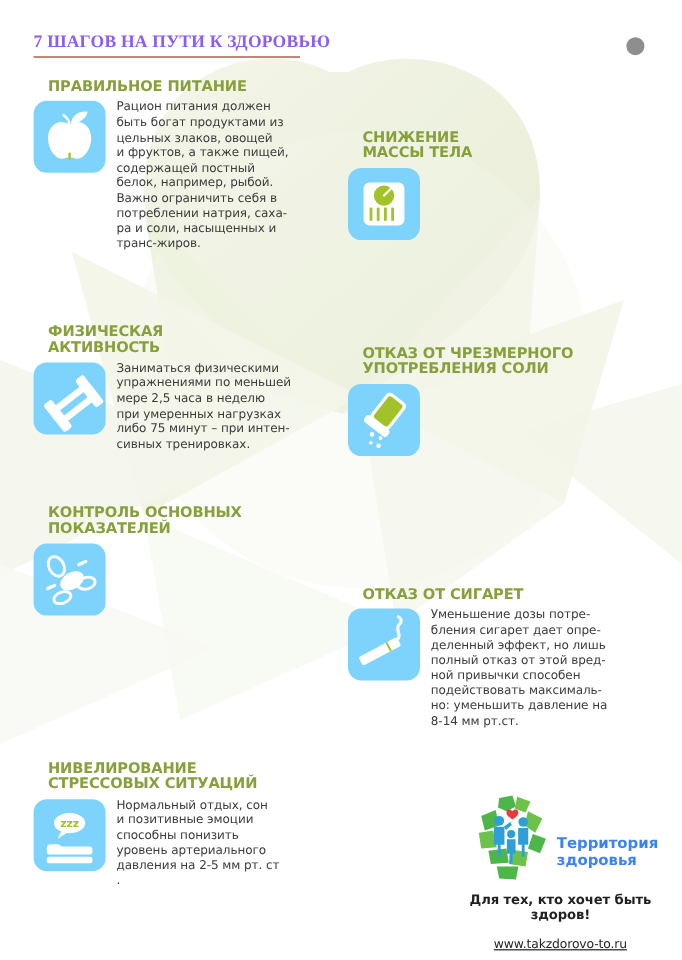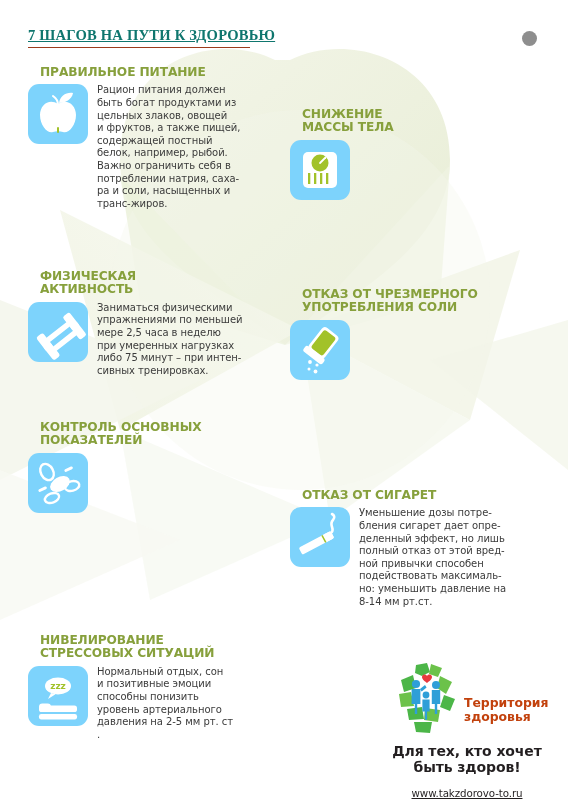--- a/index.html
+++ b/index.html
@@ -36,26 +36,25 @@
     position: absolute;
     left: 28px;
     top: 27px;
     z-index: 5;
   }
   #page-title {
     font-family: "Liberation Serif", "DejaVu Serif", serif;
     font-weight: bold;
     font-size: 14.6px;
     letter-spacing: 0.2px;
-    color: #0f766e;
+    color: #8b5cf6;
     white-space: nowrap;
     margin: 0;
     padding: 0 0 4px 0;
     line-height: 1.1;
-    text-decoration: underline;
   }
   #title-rule {
     width: 222px;
     height: 1.4px;
     background: #9c3b1b;
   }
   #corner-dot {
     position: absolute;
     left: 522px;
     top: 31px;
@@ -130,28 +129,28 @@
   }
   #logo-wordmark {
     position: absolute;
     left: 86px;
     top: 34px;
     text-align: left;
     font-family: "DejaVu Sans", sans-serif;
     font-weight: bold;
     font-size: 12.4px;
     line-height: 13.6px;
-    color: #c2410c;
+    color: #3b82f6;
     white-space: pre-line;
   }
   #logo-tagline {
     margin-top: 1px;
     font-family: "DejaVu Sans", sans-serif;
     font-weight: bold;
-    font-size: 14px;
+    font-size: 11px;
     color: #231f20;
     letter-spacing: -0.1px;
   }
   #logo-url {
     margin-top: 12px;
     font-family: "DejaVu Sans", sans-serif;
     font-size: 10.3px;
     color: #231f20;
     text-decoration: underline;
     letter-spacing: -0.1px;

